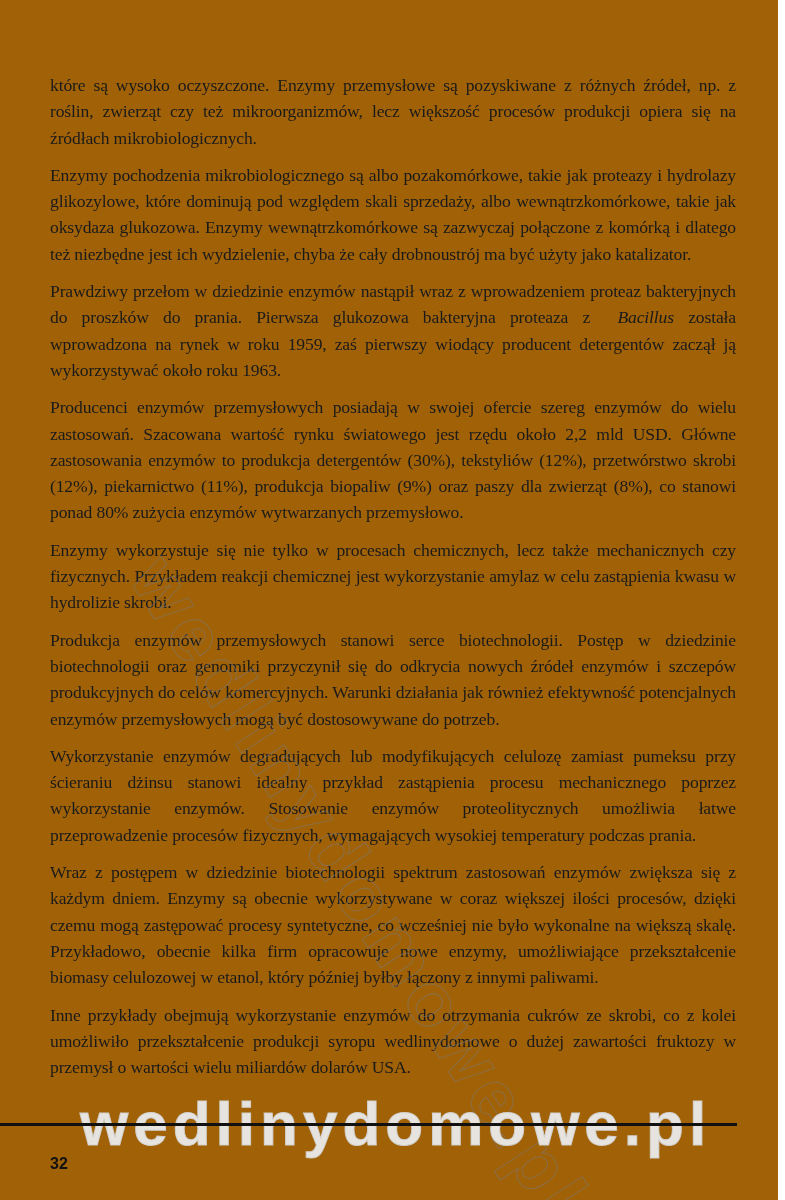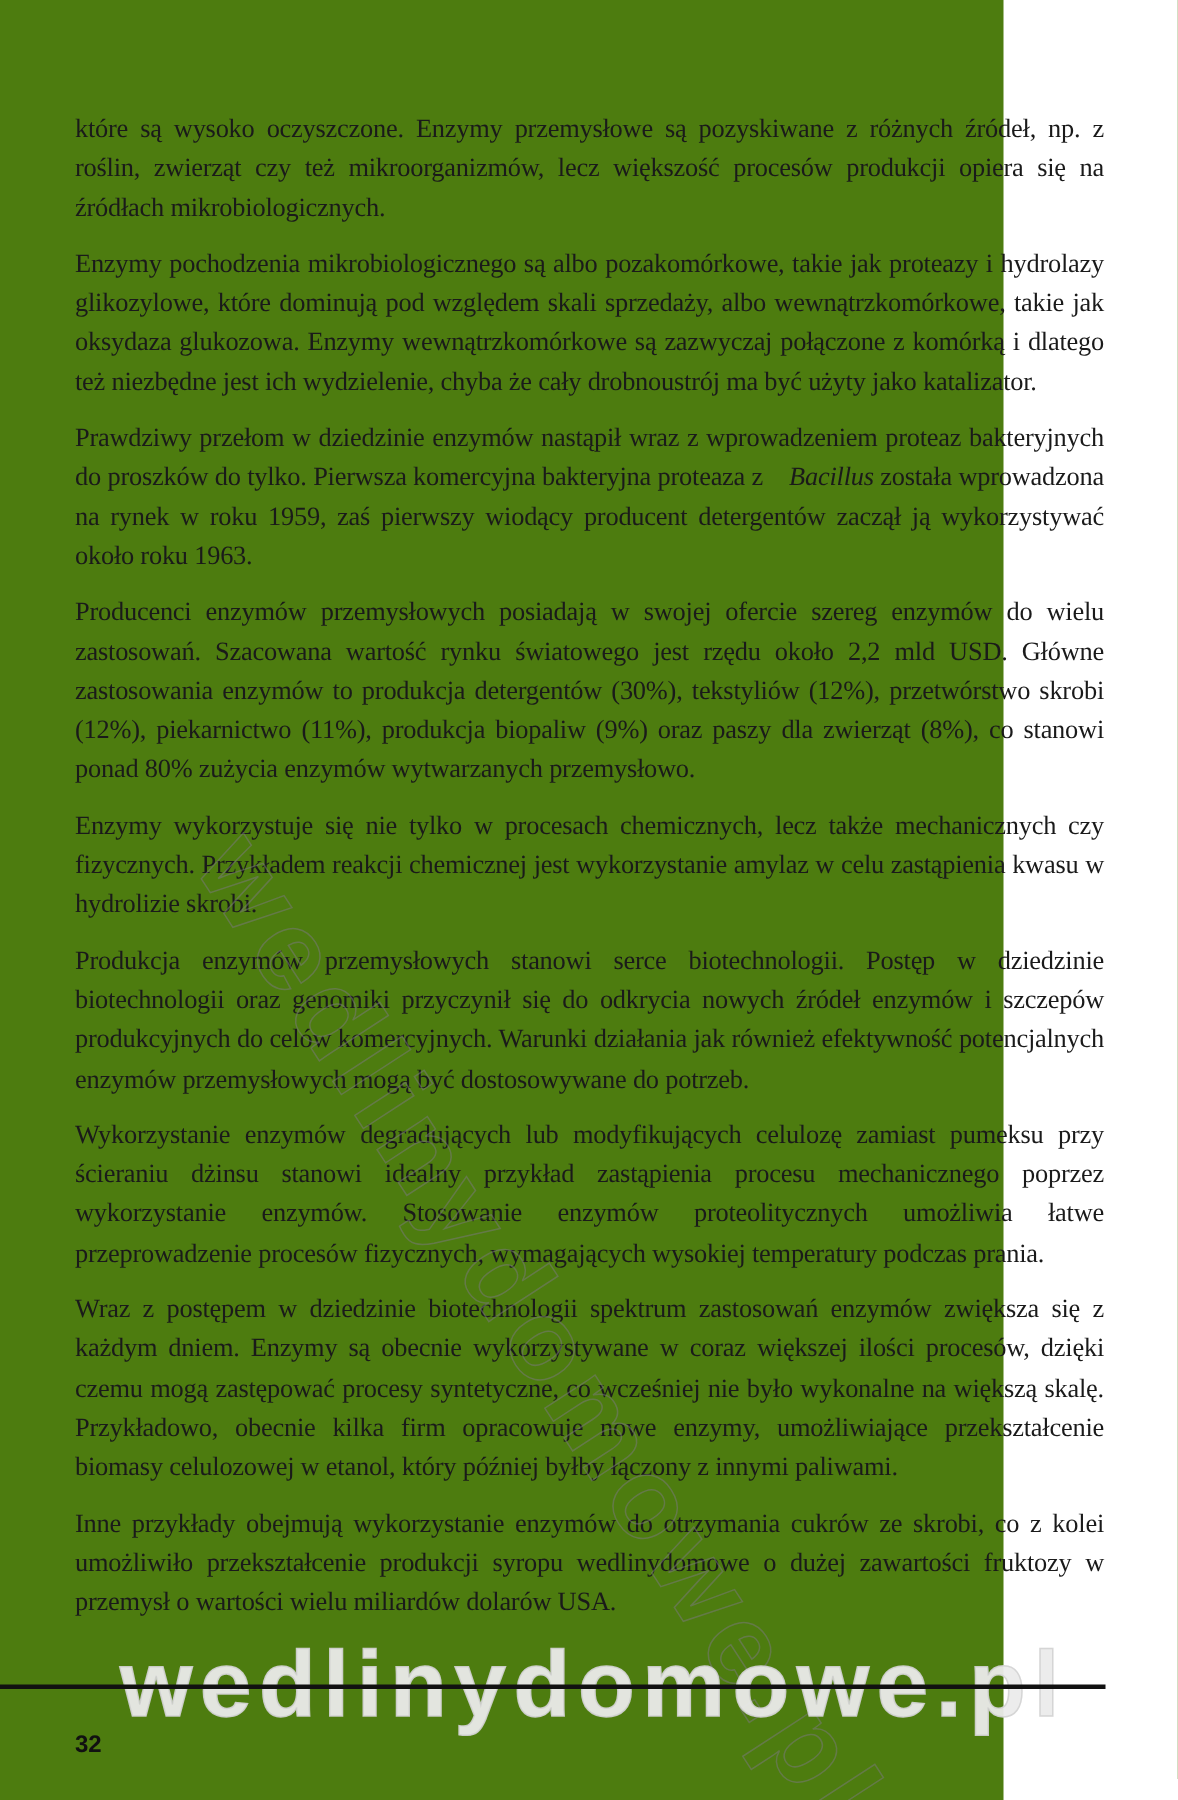--- a/index.html
+++ b/index.html
@@ -11,23 +11,23 @@
       width: 785px;
       height: 1200px;
       position: relative;
       overflow: hidden;
       font-family: "Liberation Serif", "DejaVu Serif", serif;
       color: #1a1a1a;
     }
     .page {
       position: absolute;
       left: 0; top: 0;
-      width: 669px;
+      width: 778px;
       height: 1200px;
-      background: #4d7c0f;
+      background: #a16207;
     }
     .body-text {
       position: absolute;
       left: 50px;
       top: 72px;
       width: 686px;
     }
     .para {
       margin: 0 0 11px 0;
       font-size: 17.6px;
@@ -93,21 +93,21 @@
     }
   </style>
 </head>
 <body>
 
 <div class="page">
 
   <div class="body-text">
     <p class="para">które są wysoko oczyszczone. Enzymy przemysłowe są pozyskiwane z różnych źródeł, np. z roślin, zwierząt czy też mikroorganizmów, lecz większość procesów produkcji opiera się na źródłach mikrobiologicznych.</p>
     <p class="para">Enzymy pochodzenia mikrobiologicznego są albo pozakomórkowe, takie jak proteazy i hydrolazy glikozylowe, które dominują pod względem skali sprzedaży, albo wewnątrz­komórkowe, takie jak oksydaza glukozowa. Enzymy wewnątrzkomórkowe są zazwyczaj połączone z komórką i dlatego też niezbędne jest ich wydzielenie, chyba że cały drob­noustrój ma być użyty jako katalizator.</p>
-    <p class="para"><span>Prawdziwy przełom w dziedzinie enzymów nastąpił wraz z wprowadzeniem proteaz bakteryjnych do proszków do tylko. Pierwsza komercyjna bakteryjna proteaza z </span><em>Bacillus</em><span> została wprowadzona na rynek w roku 1959, zaś pierwszy wiodący produ­cent detergentów zaczął ją wykorzystywać około roku 1963.</span></p>
+    <p class="para"><span>Prawdziwy przełom w dziedzinie enzymów nastąpił wraz z wprowadzeniem proteaz bakteryjnych do proszków do prania. Pierwsza glukozowa bakteryjna proteaza z </span><em>Bacillus</em><span> została wprowadzona na rynek w roku 1959, zaś pierwszy wiodący produ­cent detergentów zaczął ją wykorzystywać około roku 1963.</span></p>
     <p class="para">Producenci enzymów przemysłowych posiadają w swojej ofercie szereg enzymów do wielu zastosowań. Szacowana wartość rynku światowego jest rzędu około 2,2 mld USD. Główne zastosowania enzymów to produkcja detergentów (30%), tekstyliów (12%), przetwórstwo skrobi (12%), piekarnictwo (11%), produkcja bio­paliw (9%) oraz paszy dla zwierząt (8%), co stanowi ponad 80% zużycia enzymów wytwarzanych przemysłowo.</p>
     <p class="para">Enzymy wykorzystuje się nie tylko w procesach chemicznych, lecz także mechanicz­nych czy fizycznych. Przykładem reakcji chemicznej jest wykorzystanie amylaz w celu zastąpienia kwasu w hydrolizie skrobi.</p>
     <p class="para">Produkcja enzymów przemysłowych stanowi serce biotechnologii. Postęp w dziedzi­nie biotechnologii oraz genomiki przyczynił się do odkrycia nowych źródeł enzymów i szczepów produkcyjnych do celów komercyjnych. Warunki działania jak również efektywność potencjalnych enzymów przemysłowych mogą być dostosowywane do potrzeb.</p>
     <p class="para">Wykorzystanie enzymów degradujących lub modyfikujących celulozę zamiast pumek­su przy ścieraniu dżinsu stanowi idealny przykład zastąpienia procesu mechanicznego poprzez wykorzystanie enzymów. Stosowanie enzymów proteolitycznych umożliwia łatwe przeprowadzenie procesów fizycznych, wymagających wysokiej temperatury podczas prania.</p>
     <p class="para">Wraz z postępem w dziedzinie biotechnologii spektrum zastosowań enzymów zwięk­sza się z każdym dniem. Enzymy są obecnie wykorzystywane w coraz większej ilości procesów, dzięki czemu mogą zastępować procesy syntetyczne, co wcześniej nie było wykonalne na większą skalę. Przykładowo, obecnie kilka firm opracowuje nowe enzymy, umożliwiające przekształcenie biomasy celulozowej w etanol, który później byłby łączony z innymi paliwami.</p>
     <p class="para">Inne przykłady obejmują wykorzystanie enzymów do otrzymania cukrów ze skrobi, co z kolei umożliwiło przekształcenie produkcji syropu wedlinydomowe o dużej za­wartości fruktozy w przemysł o wartości wielu miliardów dolarów USA.</p>
   </div>
 
   <div class="wm-diagonal">wedlinydomowe.pl</div>
   <div class="wm-bottom">wedlinydomowe.pl</div>

